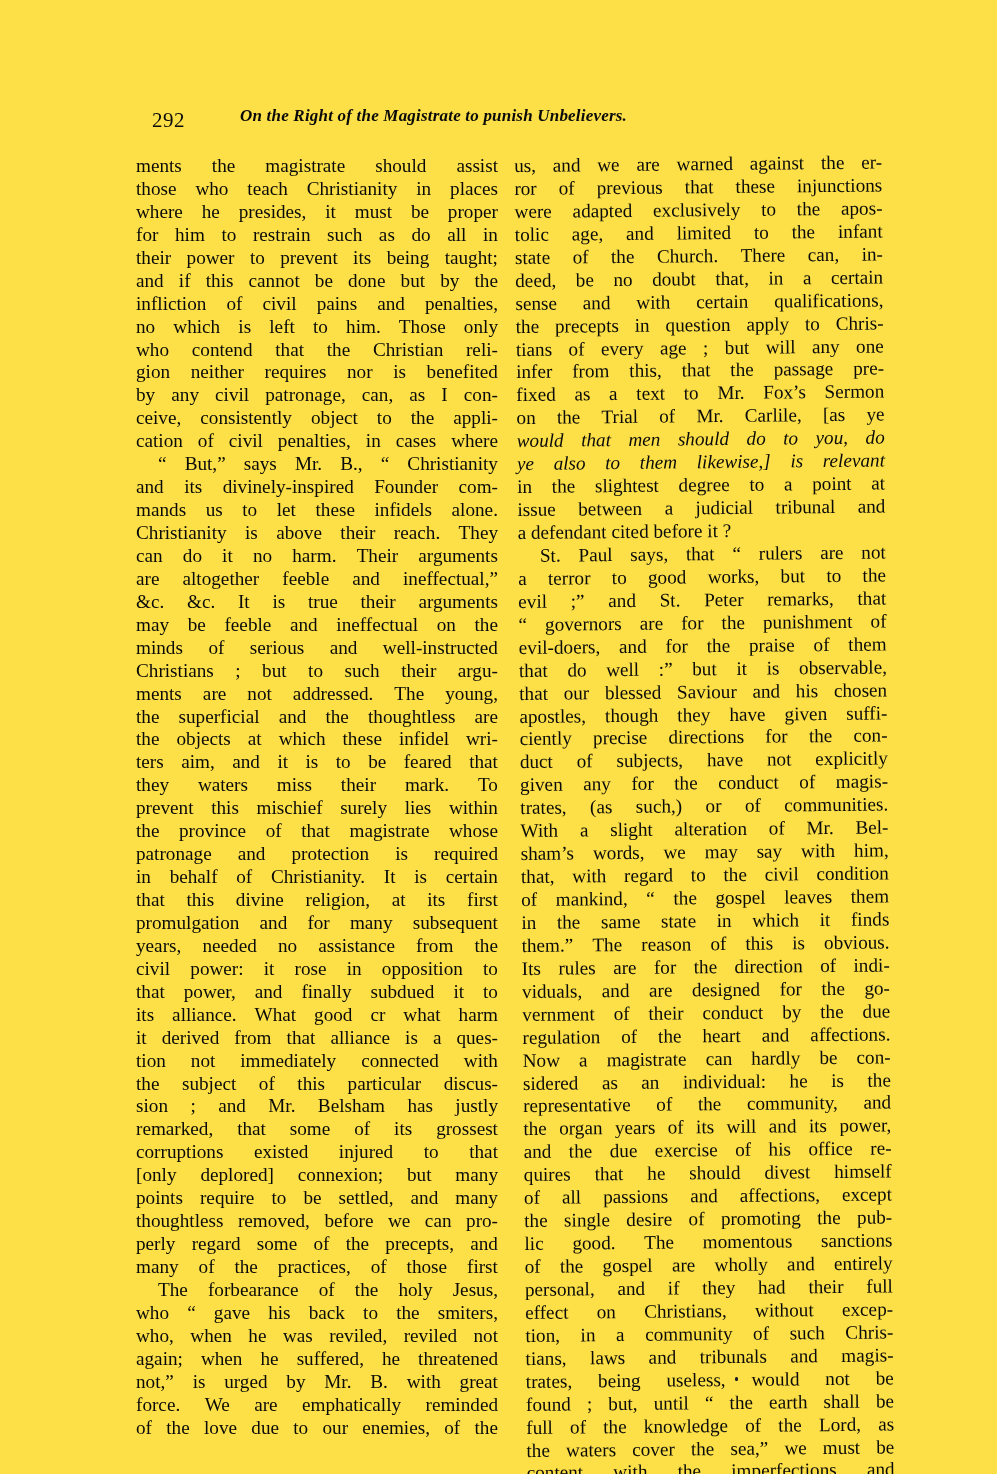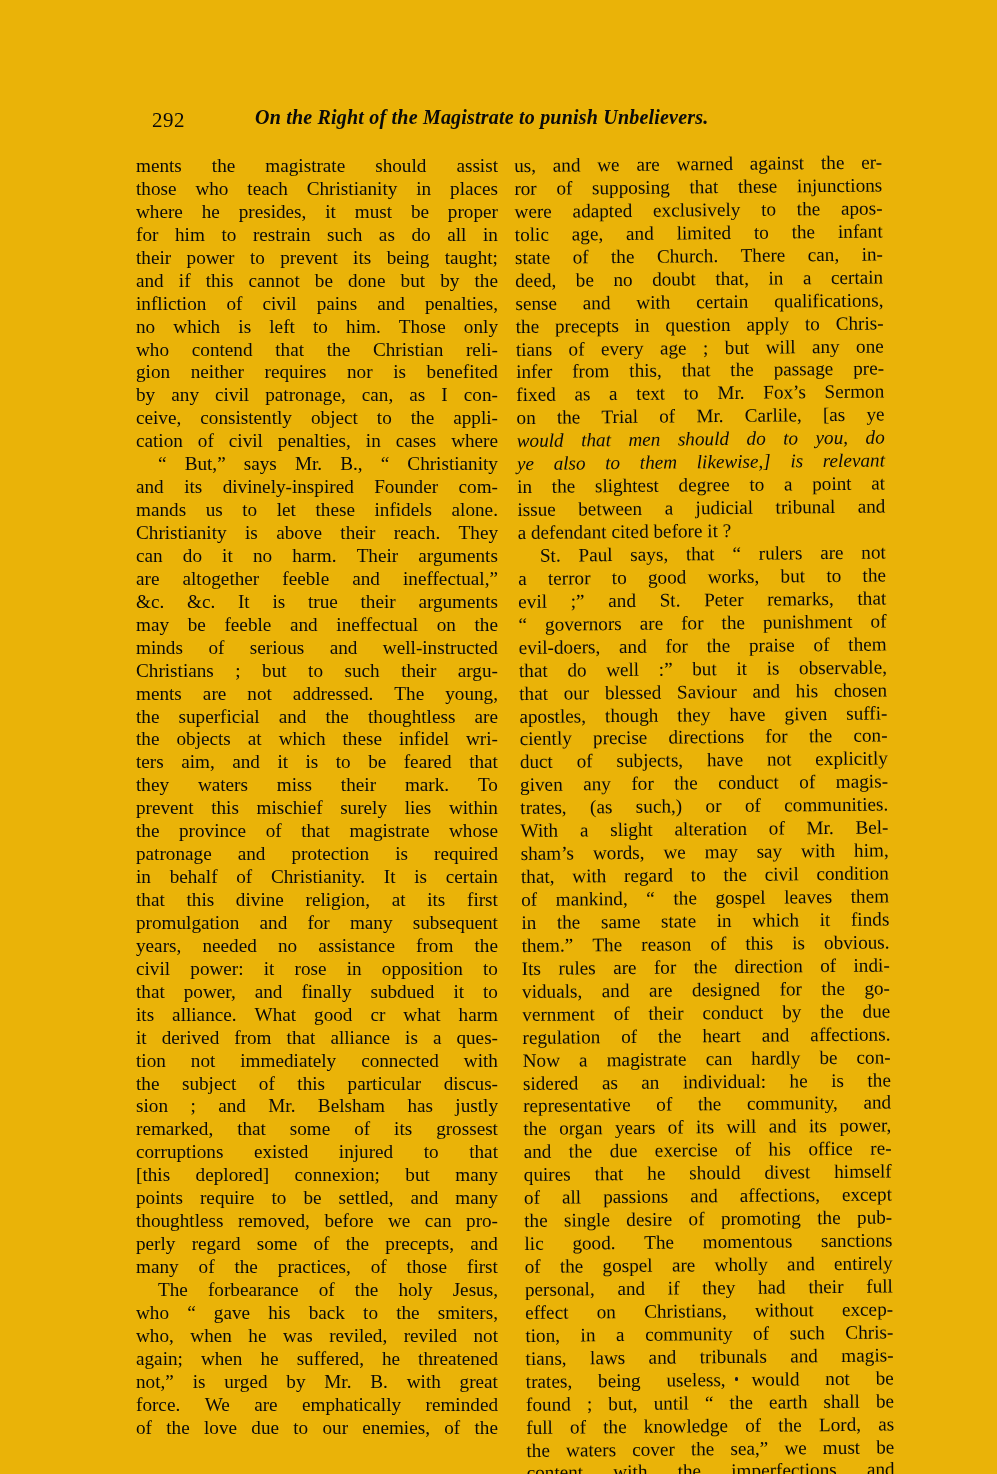--- a/index.html
+++ b/index.html
@@ -13,45 +13,45 @@
     position: relative;
     overflow: hidden;
     font-family: "Liberation Serif", "DejaVu Serif", serif;
     color: #0a0a0a;
     -webkit-font-smoothing: none;
   }
 
   #page {
     position: absolute;
     inset: 0;
-    background: #eab308;
+    background: #fde047;
   }
 
   
   #running-head {
     position: absolute;
     left: 152px;
     top: 106px;
     width: 730px;
     height: 30px;
   }
   #folio {
     position: absolute;
     left: 0;
     top: 2px;
     font-size: 21px;
     letter-spacing: 0.5px;
   }
   #head-title {
     position: absolute;
-    left: 103px;
+    left: 88px;
     top: 0px;
     font-style: italic;
     font-weight: bold;
-    font-size: 20px;
+    font-size: 17px;
     letter-spacing: 0.2px;
     white-space: nowrap;
   }
 
   
   .column {
     position: absolute;
     top: 155px;
     font-size: 19.2px;
     line-height: 22.95px;
@@ -472,21 +472,21 @@
         <span>grossest</span>
       </div>
       <div class="line j">
         <span>corruptions</span>
         <span>existed</span>
         <span>injured</span>
         <span>to</span>
         <span>that</span>
       </div>
       <div class="line j">
-        <span>[this</span>
+        <span>[only</span>
         <span>deplored]</span>
         <span>connexion;</span>
         <span>but</span>
         <span>many</span>
       </div>
       <div class="line j">
         <span>points</span>
         <span>require</span>
         <span>to</span>
         <span>be</span>
@@ -591,21 +591,21 @@
         <span>we</span>
         <span>are</span>
         <span>warned</span>
         <span>against</span>
         <span>the</span>
         <span>er-</span>
       </div>
       <div class="line j">
         <span>ror</span>
         <span>of</span>
-        <span>supposing</span>
+        <span>previous</span>
         <span>that</span>
         <span>these</span>
         <span>injunctions</span>
       </div>
       <div class="line j">
         <span>were</span>
         <span>adapted</span>
         <span>exclusively</span>
         <span>to</span>
         <span>the</span>

